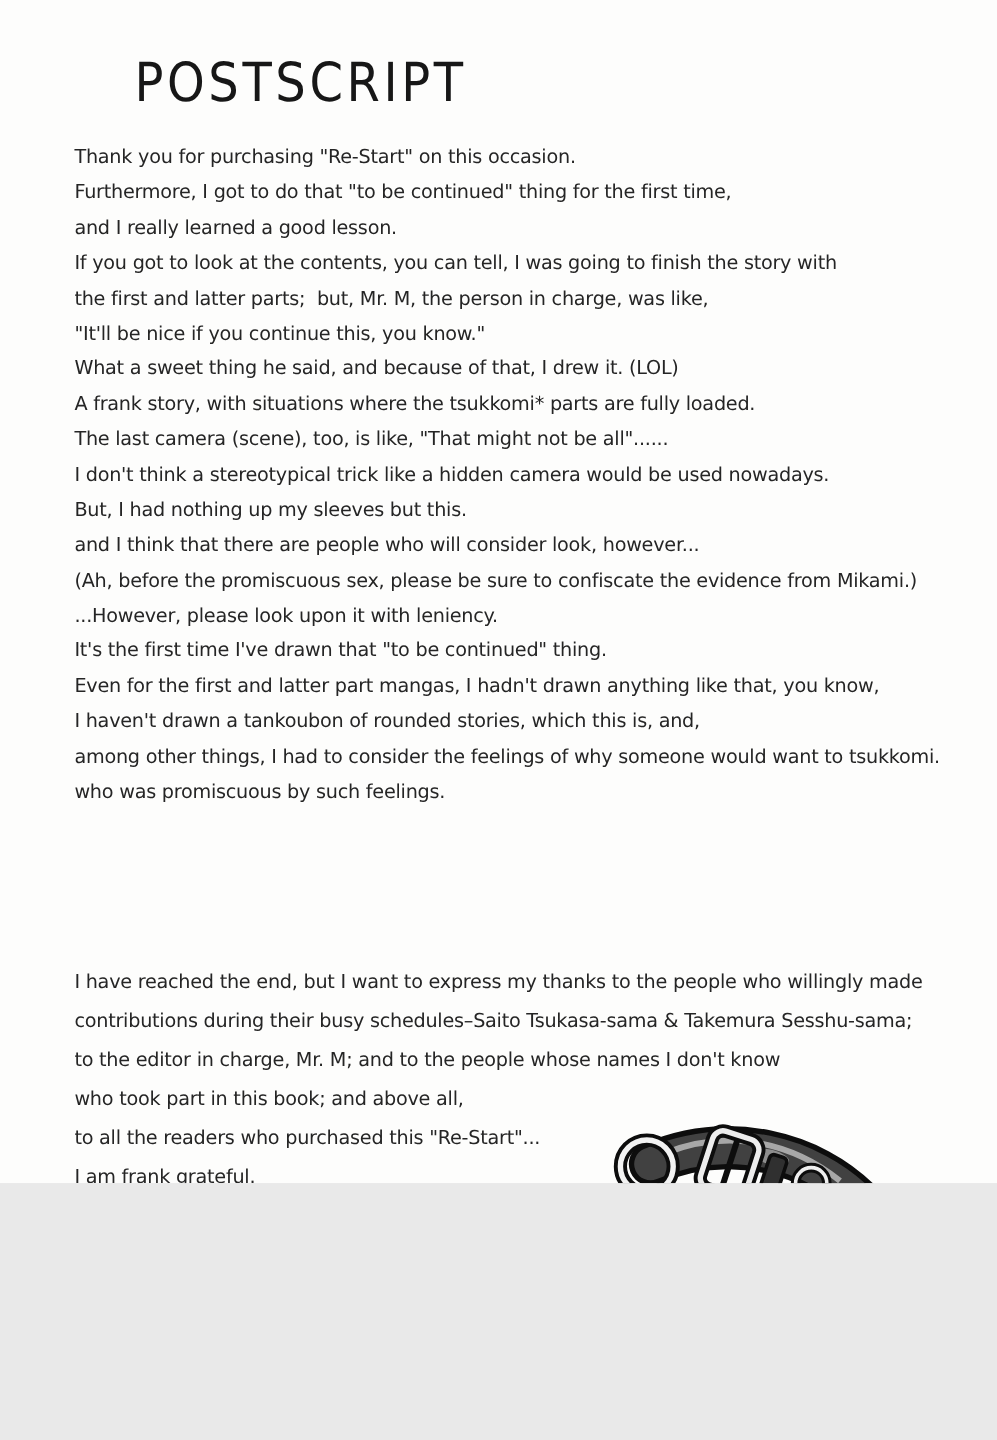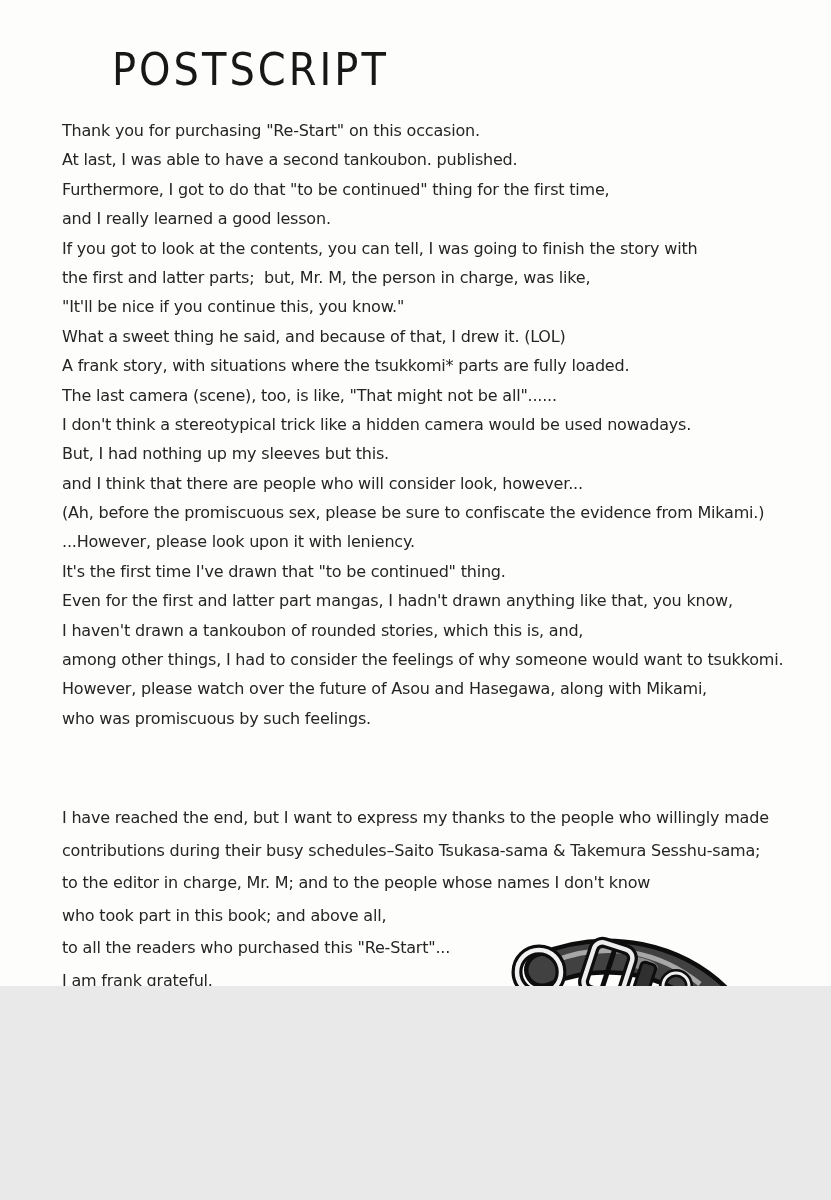--- a/index.html
+++ b/index.html
@@ -53,39 +53,37 @@
 </style>
 </head>
 <body>
 
 <div class="page">
 
   <div class="title">POSTSCRIPT</div>
 
   <div class="body-block para1">
     <div class="tline">Thank you for purchasing "Re-Start" on this occasion.</div>
-    <div class="tline">At last, I was able to have a second tankoubon. published.</div>
     <div class="tline">Furthermore, I got to do that "to be continued" thing for the first time,</div>
     <div class="tline">and I really learned a good lesson.</div>
     <div class="tline">If you got to look at the contents, you can tell, I was going to finish the story with</div>
     <div class="tline">the first and latter parts;  but, Mr. M, the person in charge, was like,</div>
     <div class="tline">"It'll be nice if you continue this, you know."</div>
     <div class="tline">What a sweet thing he said, and because of that, I drew it. (LOL)</div>
     <div class="tline">A frank story, with situations where the tsukkomi* parts are fully loaded.</div>
     <div class="tline">The last camera (scene), too, is like, "That might not be all"......</div>
     <div class="tline">I don't think a stereotypical trick like a hidden camera would be used nowadays.</div>
     <div class="tline">But, I had nothing up my sleeves but this.</div>
     <div class="tline">and I think that there are people who will consider look, however...</div>
     <div class="tline">(Ah, before the promiscuous sex, please be sure to confiscate the evidence from Mikami.)</div>
     <div class="tline">...However, please look upon it with leniency.</div>
     <div class="tline">It's the first time I've drawn that "to be continued" thing.</div>
     <div class="tline">Even for the first and latter part mangas, I hadn't drawn anything like that, you know,</div>
     <div class="tline">I haven't drawn a tankoubon of rounded stories, which this is, and,</div>
     <div class="tline">among other things, I had to consider the feelings of why someone would want to tsukkomi.</div>
-    <div class="tline">However, please watch over the future of Asou and Hasegawa, along with Mikami,</div>
     <div class="tline">who was promiscuous by such feelings.</div>
   </div>
 
   <div class="body-block para2">
     <div class="tline">I have reached the end, but I want to express my thanks to the people who willingly made</div>
     <div class="tline">contributions during their busy schedules–Saito Tsukasa-sama &amp; Takemura Sesshu-sama;</div>
     <div class="tline">to the editor in charge, Mr. M; and to the people whose names I don't know</div>
     <div class="tline">who took part in this book; and above all,</div>
     <div class="tline">to all the readers who purchased this "Re-Start"...</div>
     <div class="tline">I am frank grateful.</div>

